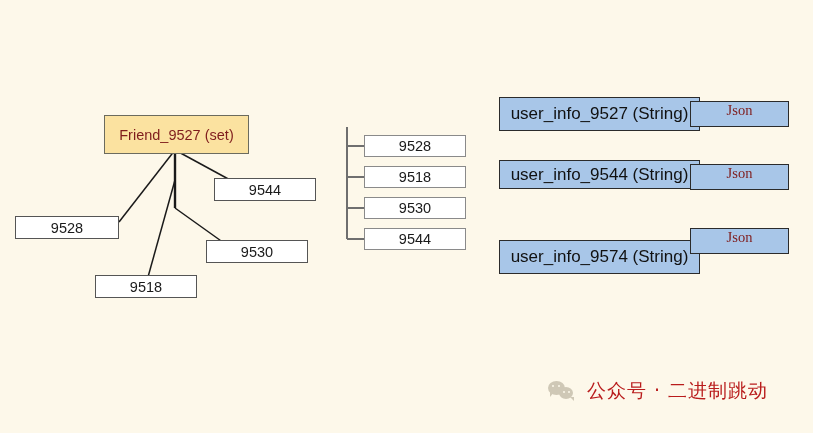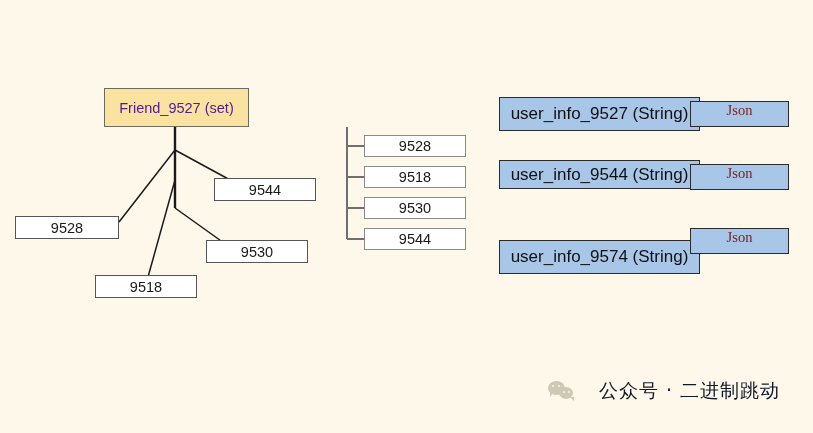--- a/index.html
+++ b/index.html
@@ -31,22 +31,23 @@
     position: absolute;
     box-sizing: border-box;
     display: flex;
     align-items: center;
     justify-content: center;
     white-space: nowrap;
   }
   .node-key {
     background: #fbe2a0;
     border: 1.6px solid #6b6b5e;
-    color: #4c1d95;
-    font-size: 14.5px;
+    color: #7f1d1d;
+    font-size: 14.5px;
+    margin-top: 27px;
   }
   .node-val {
     background: #ffffff;
     border: 1.6px solid #555555;
     color: #1a1a1a;
     font-size: 14.5px;
   }
   .node-list-item {
     background: #ffffff;
     border: 1.6px solid #8a8a8a;
@@ -88,23 +89,22 @@
     top: 378px;
     display: flex;
     align-items: center;
     gap: 9px;
     color: #cfc8b6;
     font-size: 19px;
     letter-spacing: 1px;
     user-select: none;
   }
   .watermark .wm-text {
-    color: #0f172a;
+    color: #b91c1c;
     font-family: "DejaVu Sans", sans-serif;
-    margin-left: 12px;
   }
   .wechat-icon {
     width: 30px;
     height: 22px;
     position: relative;
     display: inline-block;
   }
   .wechat-icon .b1, .wechat-icon .b2 {
     position: absolute;
     border-radius: 50%;

